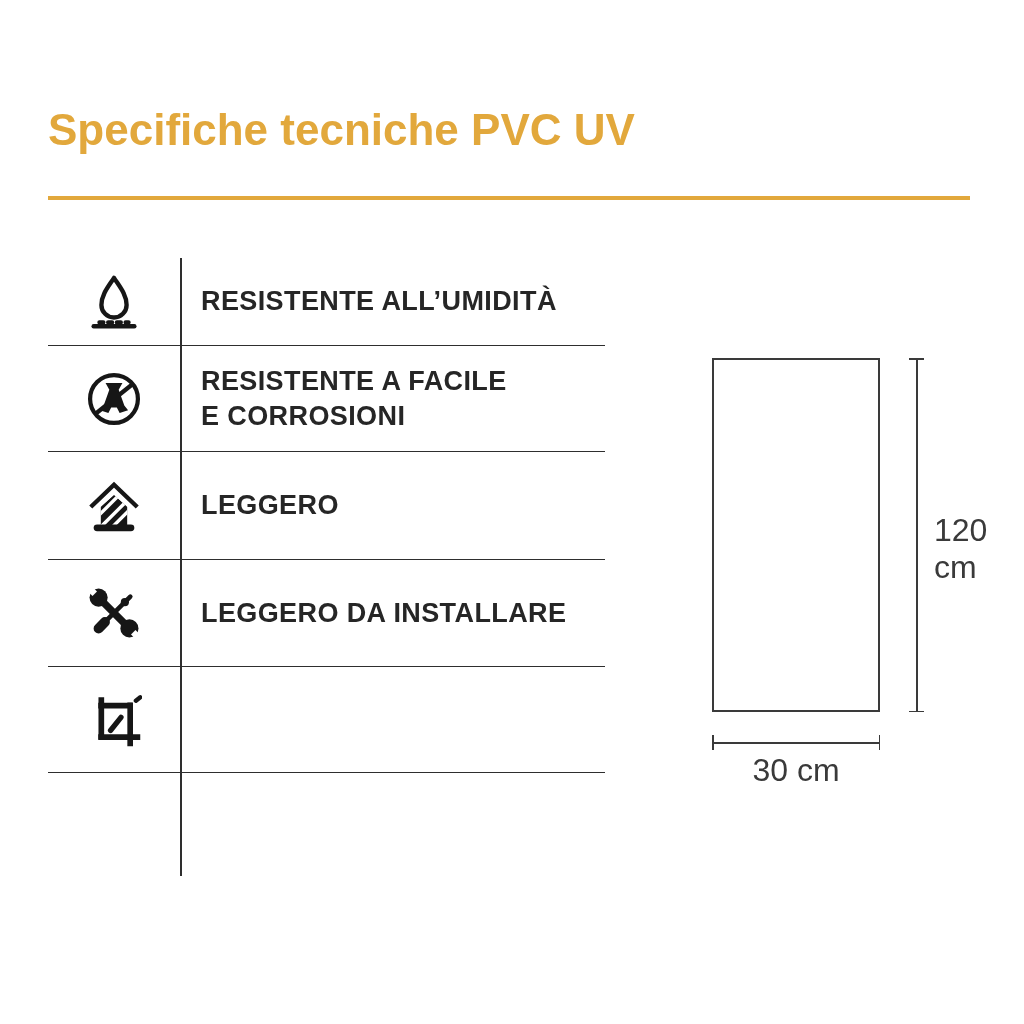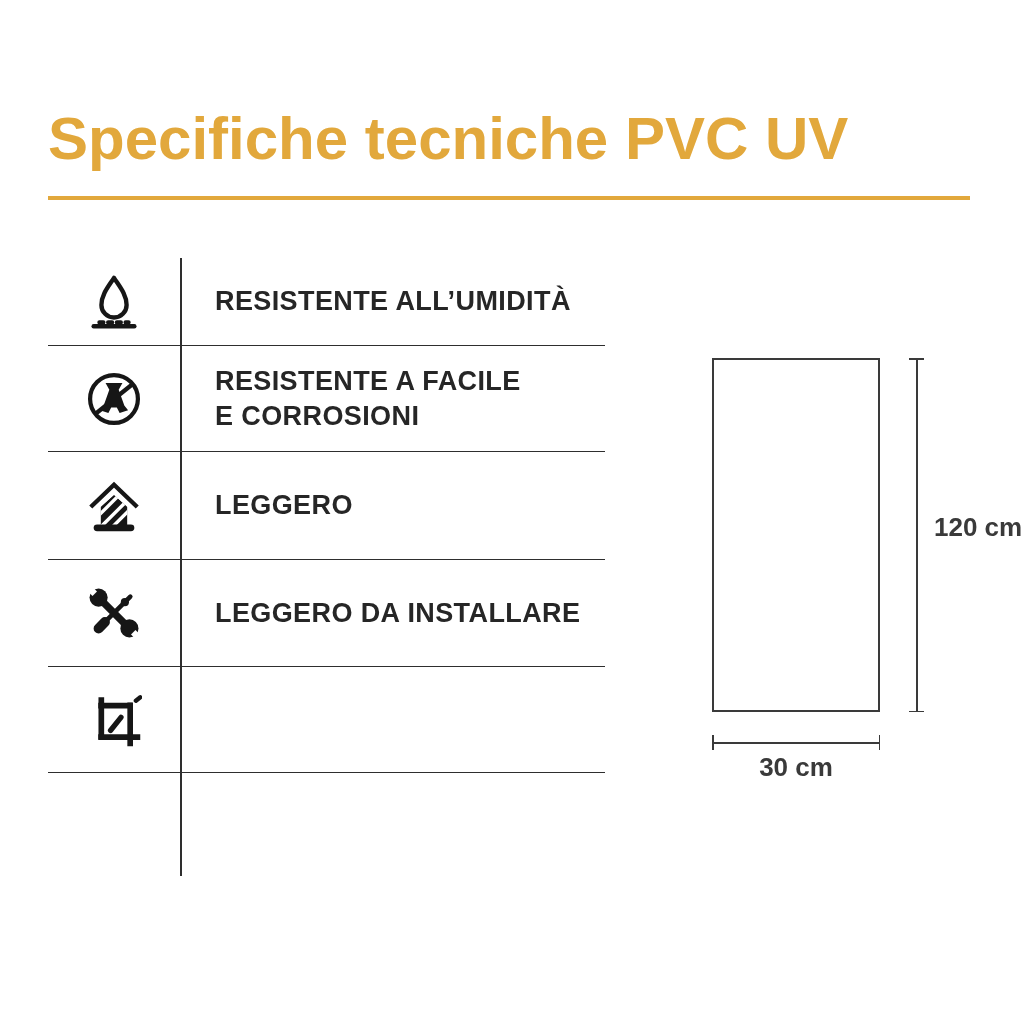--- a/index.html
+++ b/index.html
@@ -3,53 +3,53 @@
 <meta charset="utf-8">
 <style>
   html,body{margin:0;padding:0;}
   body{
     width:1024px;height:1024px;background:#ffffff;position:relative;overflow:hidden;
     font-family:"Liberation Sans",sans-serif;
     --accent:#E2A83C; --ink:#262626; --line:#2e2e2e; --dim:#3a3a3a;
   }
   .page-title{
     position:absolute;left:48px;top:106px;
-    font-size:60px;font-weight:600;line-height:1.1;
+    font-size:44px;font-weight:600;line-height:1.1;
     color:var(--accent);letter-spacing:0;
   }
   .title-rule{
     position:absolute;left:48px;top:196px;width:922px;height:4px;
     background:var(--accent);
   }
   .features-table{position:absolute;left:48px;top:258px;width:557px;}
   .vdiv{position:absolute;left:132px;top:0;width:1.5px;height:618px;background:var(--line);}
   .feature-row{display:flex;box-sizing:border-box;border-bottom:1.5px solid var(--line);}
   .h1r{height:88px}.h2r{height:106px}.h3r{height:103px}.h4r{height:108px}.h5r{height:107px}.h6r{height:106px}
   .icon-cell{flex:0 0 132px;width:132px;display:flex;align-items:center;justify-content:center;}
   .text-cell{
-    flex:1;display:flex;align-items:center;padding-left:35px;
+    flex:1;display:flex;align-items:center;padding-left:21px;
     font-size:27px;font-weight:600;color:var(--ink);
     letter-spacing:.4px;line-height:35px;white-space:pre-line;
   }
   .icon-cell svg{display:block;}
   .ic{stroke:#161616;fill:none;stroke-width:4.5;}
   .icf{fill:#161616;stroke:none;}
 
   
   .panel-rect{
     position:absolute;left:712px;top:358px;width:168px;height:354px;
     box-sizing:border-box;border:2px solid var(--dim);background:#fff;
   }
   .dim-v{position:absolute;left:916px;top:358px;width:1.5px;height:354px;background:var(--dim);}
   .dim-v .cap{position:absolute;left:-7px;width:15px;height:1.5px;background:var(--dim);}
   .dim-v .cap.t{top:0}.dim-v .cap.b{bottom:0}
   .dim-h{position:absolute;left:712px;top:742px;width:168px;height:1.5px;background:var(--dim);}
   .dim-h .cap{position:absolute;top:-7px;width:1.5px;height:15px;background:var(--dim);}
   .dim-h .cap.l{left:0}.dim-h .cap.r{right:0}
-  .dim-label{position:absolute;font-size:26px;font-weight:700;color:var(--dim);}
+  .dim-label{position:absolute;font-size:32px;font-weight:400;color:var(--dim);}
   .height-label{left:934px;top:512px;}
   .width-label{left:712px;top:752px;width:168px;text-align:center;}
 </style>
 </head>
 <body style="--accent: #E2A83C;">
 
 <div>
 
   <div class="page-title">Specifiche tecniche PVC UV</div>
   <div class="title-rule"></div>

